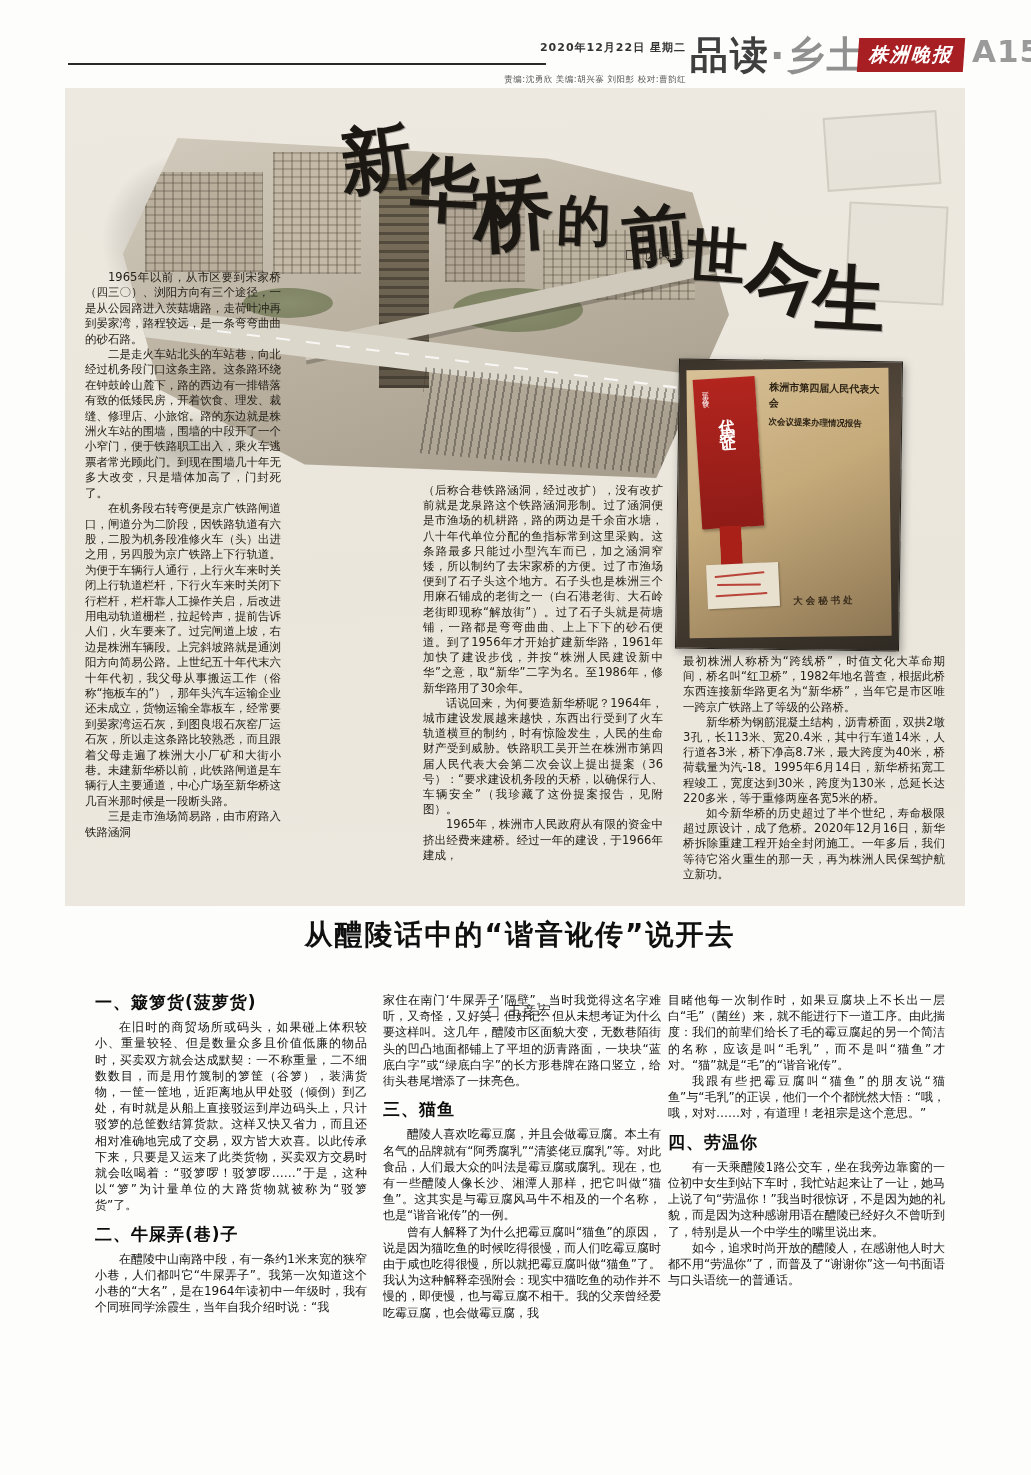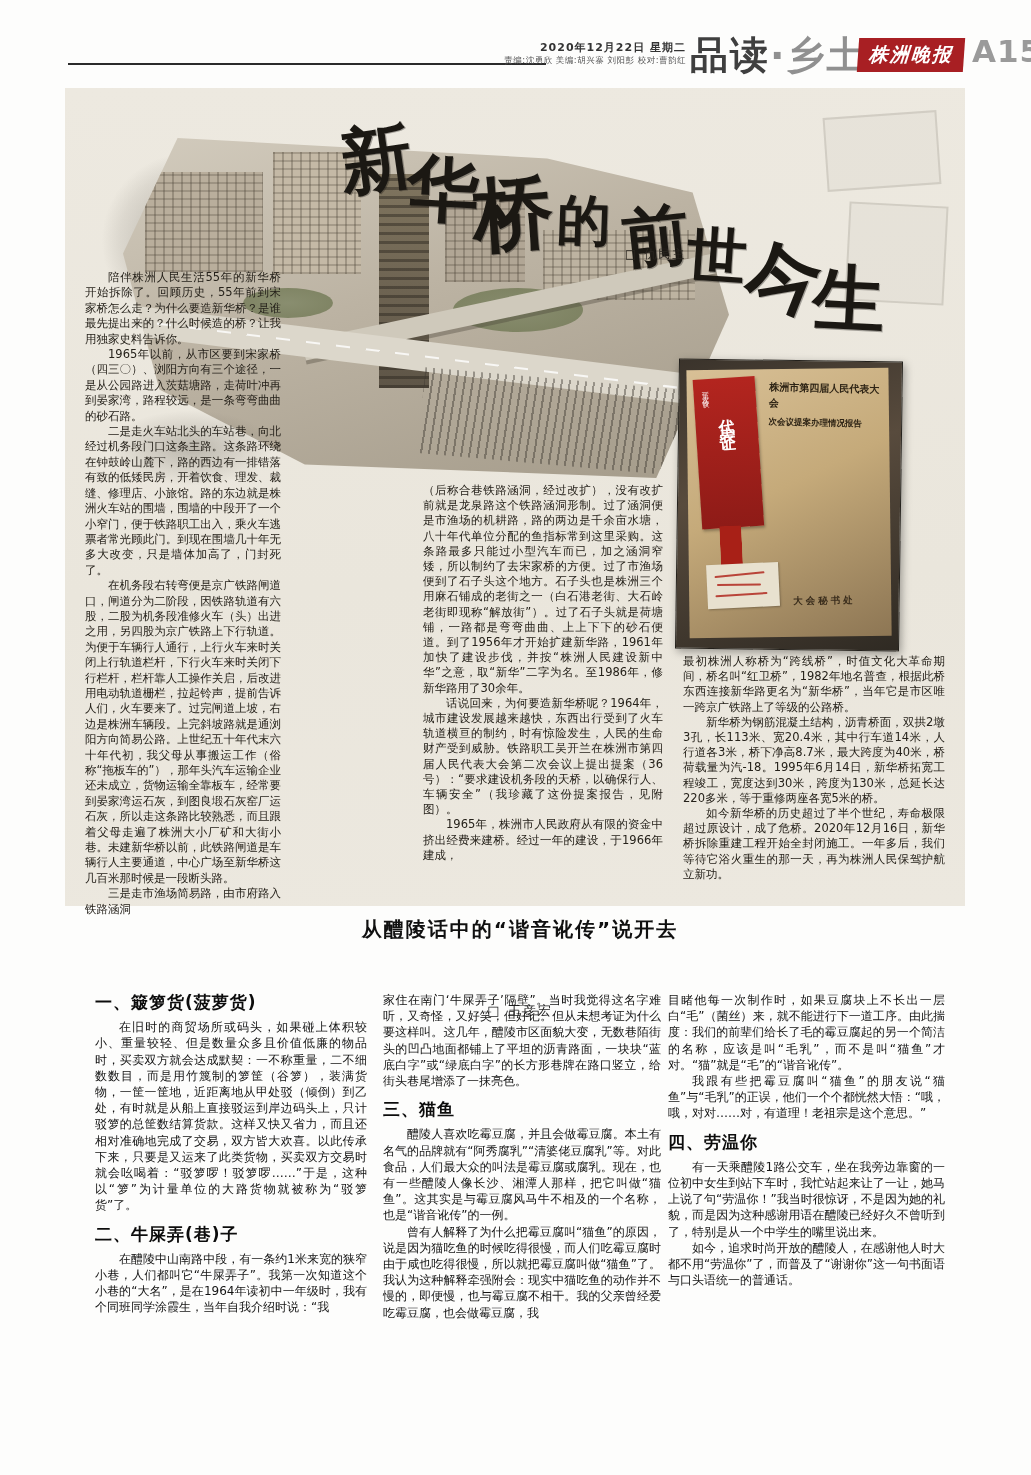--- a/index.html
+++ b/index.html
@@ -5,21 +5,21 @@
   html,body { margin:0; padding:0; background:#ffffff; }
   .page {
     position:relative; width:1031px; height:1475px; overflow:hidden;
     background:#fdfdfc;
     font-family:"DejaVu Sans","Liberation Sans",sans-serif;
   }
   
   .hdr-rule { position:absolute; left:68px; top:63px; width:478px; height:2px; background:#2b2b2b; }
   .hdr-meta { position:absolute; left:386px; top:40px; width:300px; text-align:right; }
   .hdr-date { font-size:11px; font-weight:bold; color:#333; letter-spacing:1px; }
-  .hdr-credits { font-size:8.5px; color:#555; margin-top:0; letter-spacing:0.5px; }
+  .hdr-credits { font-size:8.5px; color:#555; margin-top:19px; letter-spacing:0.5px; }
   .hdr-section { position:absolute; left:690px; top:30px; font-size:38px; font-weight:bold; letter-spacing:2px; }
   .hdr-section .main { color:#3f3f3f;margin-top:32px; }
   .hdr-section .sub { color:#909090; }
   .masthead {
     position:absolute; left:858px; top:38px; width:106px; height:34px;
     background:#a81f23; color:#fff; display:flex; align-items:center; justify-content:center;
     font-family:"DejaVu Serif","Liberation Serif",serif; font-weight:bold; font-style:italic;
     font-size:19px; letter-spacing:2px; transform:skewX(-4deg);
   }
   .page-num { position:absolute; left:972px; top:33px; font-size:31px; color:#9a9a9a; font-weight:bold; letter-spacing:1px; }
@@ -108,21 +108,21 @@
   .sticker { position:absolute; left:18px; top:194px; width:72px; height:44px; background:#e8e1cf; transform:rotate(-2deg);
     box-shadow:1px 1px 2px rgba(0,0,0,.25); }
   .scrawl { position:absolute; height:2px; background:rgba(176,40,30,.85); border-radius:2px; }
   .scrawl.s1 { left:8px; top:10px; width:50px; transform:rotate(-3deg); }
   .scrawl.s2 { left:10px; top:20px; width:44px; transform:rotate(2deg); }
   .scrawl.s3 { left:8px; top:30px; width:52px; transform:rotate(-1deg); }
   .secretariat { position:absolute; left:104px; top:226px; font-size:9.5px; color:#3a2d1c; letter-spacing:3px; font-weight:bold; }
 
   
   .a2-title { position:absolute; left:95px; top:916px; width:850px; text-align:center;
-    font-size:20px; font-weight:bold; color:#101010; letter-spacing:2px; }
+    font-size:28px; font-weight:bold; color:#101010; letter-spacing:2px; }
   .a2-author { position:absolute; left:95px; top:958px; width:850px; text-align:center; font-size:13px; color:#222; letter-spacing:2px;margin-top:44px; }
   .a2col { position:absolute; top:992px; text-align:justify; color:#131313; font-size:12px; line-height:16.2px; }
   .a2col h3 { font-size:17px; margin:12px 0 9px; letter-spacing:1px; color:#0c0c0c; }
   .a2col h3.first { margin-top:2px; }
   .a2col p { margin:0; text-indent:2em; }
   .a2col p.noindent { text-indent:0; }
   .a2c1 { left:95px;  width:272px; }
   .a2c2 { left:383px; width:278px; }
   .a2c3 { left:668px; width:277px; }
 </style>
@@ -169,21 +169,20 @@
     <span class="tchar t1">华</span>
     <span class="tchar t2">桥</span>
     <span class="tchar t3">的</span>
     <span class="tchar t4">前</span>
     <span class="tchar t5">世</span>
     <span class="tchar t6">今</span>
     <span class="tchar t7">生</span>
     <div class="a1-author">□ 仇民主</div>
 
     <div class="a1col a1c1">
-      <p>陪伴株洲人民生活55年的新华桥开始拆除了。回顾历史，55年前到宋家桥怎么走？为什么要造新华桥？是谁最先提出来的？什么时候造的桥？让我用独家史料告诉你。</p>
       <p>1965年以前，从市区要到宋家桥（四三〇）、浏阳方向有三个途径，一是从公园路进入茨菇塘路，走荷叶冲再到晏家湾，路程较远，是一条弯弯曲曲的砂石路。</p>
       <p>二是走火车站北头的车站巷，向北经过机务段门口这条主路。这条路环绕在钟鼓岭山麓下，路的西边有一排错落有致的低矮民房，开着饮食、理发、裁缝、修理店、小旅馆。路的东边就是株洲火车站的围墙，围墙的中段开了一个小窄门，便于铁路职工出入，乘火车逃票者常光顾此门。到现在围墙几十年无多大改变，只是墙体加高了，门封死了。</p>
       <p>在机务段右转弯便是京广铁路闸道口，闸道分为二阶段，因铁路轨道有六股，二股为机务段准修火车（头）出进之用，另四股为京广铁路上下行轨道。为便于车辆行人通行，上行火车来时关闭上行轨道栏杆，下行火车来时关闭下行栏杆，栏杆靠人工操作关启，后改进用电动轨道栅栏，拉起铃声，提前告诉人们，火车要来了。过完闸道上坡，右边是株洲车辆段。上完斜坡路就是通浏阳方向简易公路。上世纪五十年代末六十年代初，我父母从事搬运工作（俗称“拖板车的”），那年头汽车运输企业还未成立，货物运输全靠板车，经常要到晏家湾运石灰，到图良塅石灰窑厂运石灰，所以走这条路比较熟悉，而且跟着父母走遍了株洲大小厂矿和大街小巷。未建新华桥以前，此铁路闸道是车辆行人主要通道，中心广场至新华桥这几百米那时候是一段断头路。</p>
       <p>三是走市渔场简易路，由市府路入铁路涵洞</p>
     </div>
     <div class="a1col a1c2">
       <p class="noindent">（后称合巷铁路涵洞，经过改扩），没有改扩前就是龙泉路这个铁路涵洞形制。过了涵洞便是市渔场的机耕路，路的两边是千余亩水塘，八十年代单位分配的鱼指标常到这里采购。这条路最多只能过小型汽车而已，加之涵洞窄矮，所以制约了去宋家桥的方便。过了市渔场便到了石子头这个地方。石子头也是株洲三个用麻石铺成的老街之一（白石港老街、大石岭老街即现称“解放街”）。过了石子头就是荷塘铺，一路都是弯弯曲曲、上上下下的砂石便道。到了1956年才开始扩建新华路，1961年加快了建设步伐，并按“株洲人民建设新中华”之意，取“新华”二字为名。至1986年，修新华路用了30余年。</p>
       <p>话说回来，为何要造新华桥呢？1964年，城市建设发展越来越快，东西出行受到了火车轨道横亘的制约，时有惊险发生，人民的生命财产受到威胁。铁路职工吴开兰在株洲市第四届人民代表大会第二次会议上提出提案（36号）：“要求建设机务段的天桥，以确保行人、车辆安全”（我珍藏了这份提案报告，见附图）。</p>
       <p>1965年，株洲市人民政府从有限的资金中挤出经费来建桥。经过一年的建设，于1966年建成，</p>
     </div>

